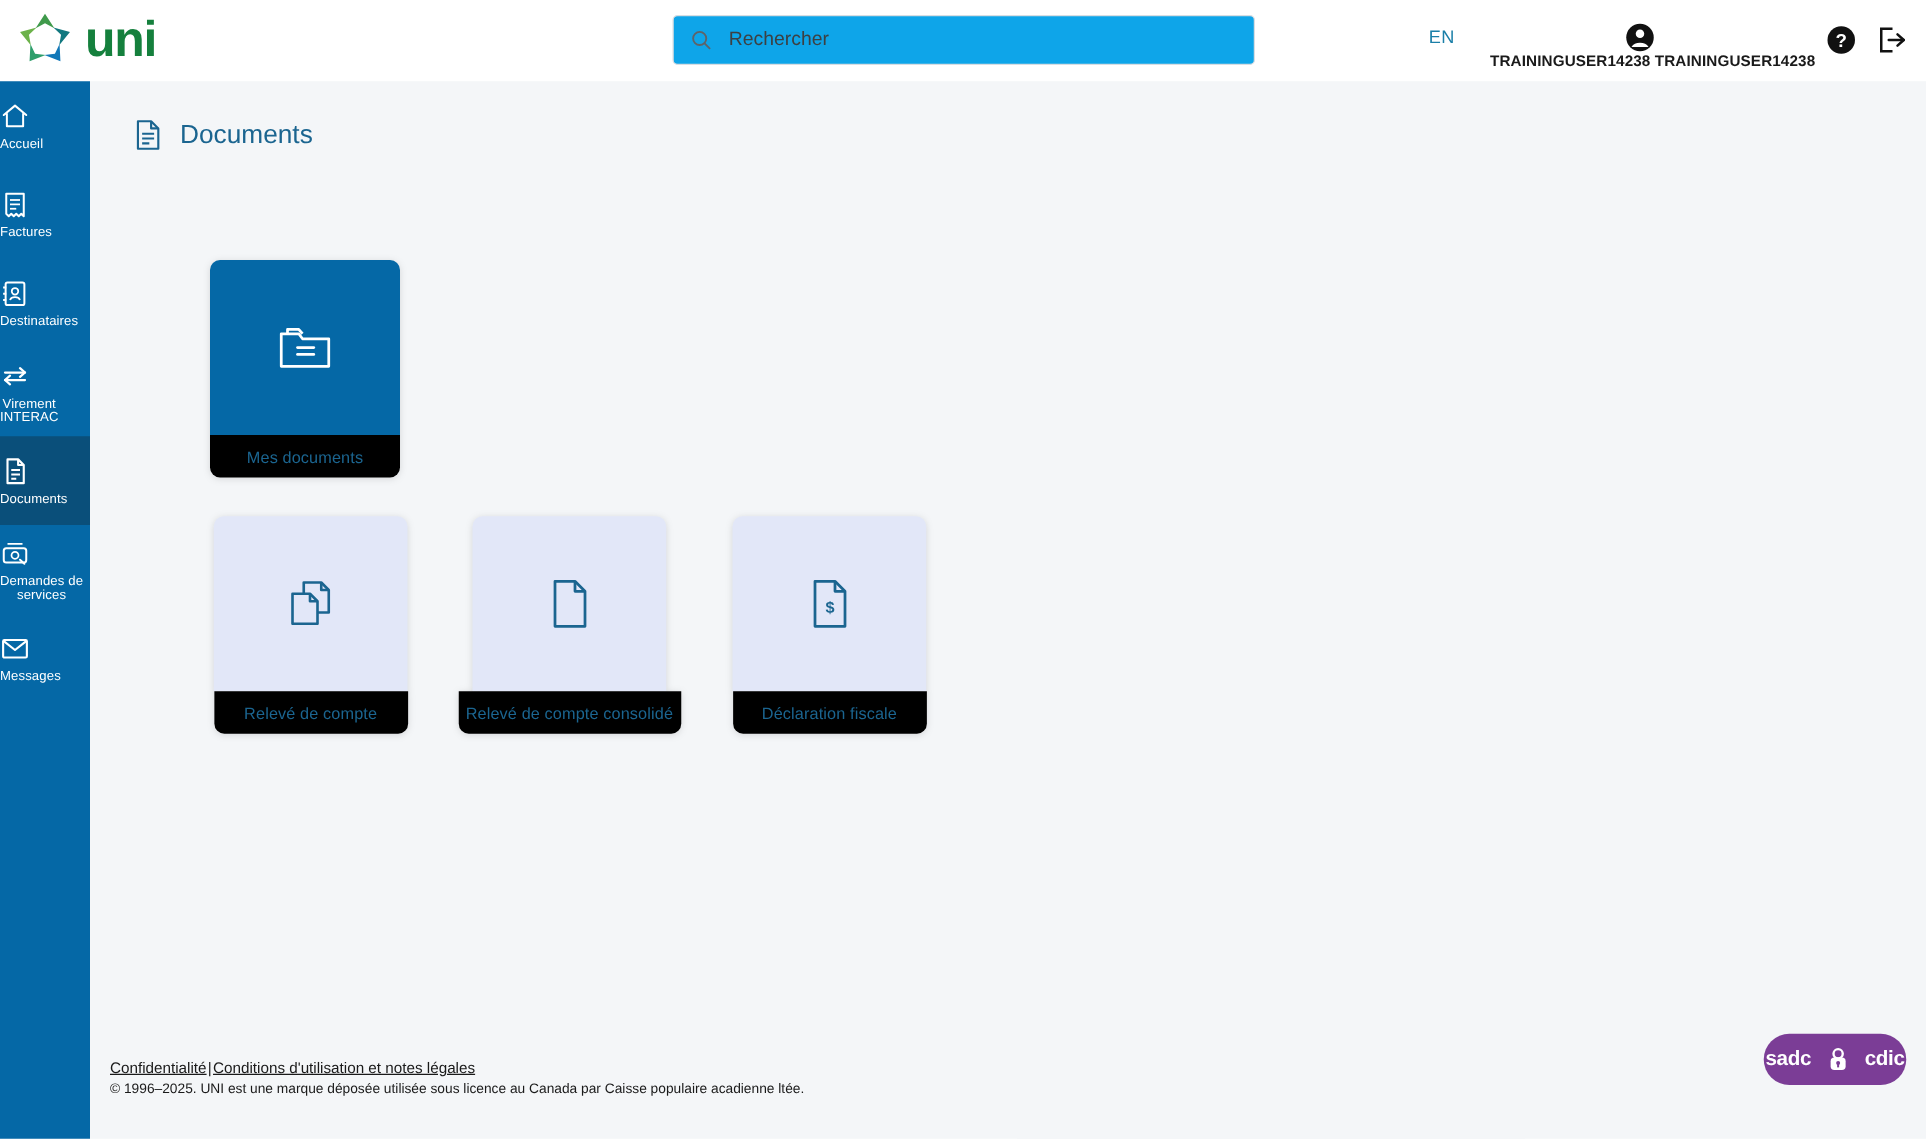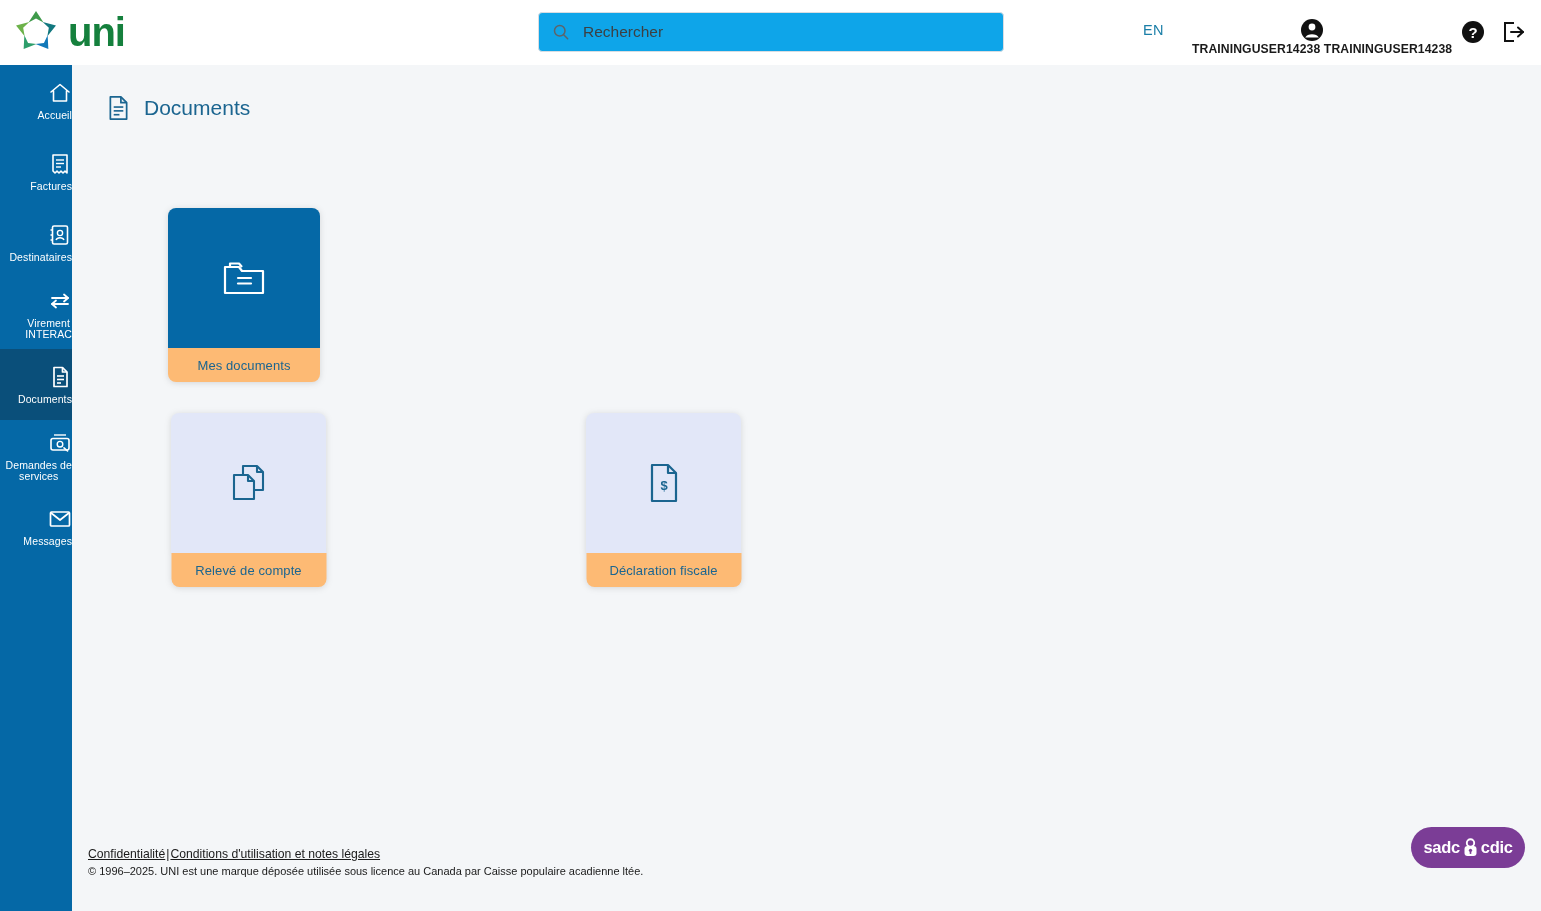--- a/index.html
+++ b/index.html
@@ -63,21 +63,21 @@
 
   
   .sidebar {
     position: absolute; left: 0; top: 65px;
     width: 72px; height: 846px;
     background: #0568a6;
   }
   .nav-item {
     width: 72px; height: 71px;
     display: flex; flex-direction: column;
-    align-items: flex-end; justify-content: center;
+    align-items: flex-start; justify-content: center;
     color: #ffffff; cursor: pointer; text-decoration: none;
     padding-top: 2px;
   }
   .nav-item.active { background: #0a4f7a; }
   .nav-icon { width: 24px; height: 24px; margin-bottom: 5px; }
   .nav-label {
     font-size: 10.5px; line-height: 11.5px; text-align: center;
     letter-spacing: .1px; white-space: pre-line;
   }
 
@@ -98,21 +98,21 @@
   .card {
     position: absolute; cursor: pointer;
     filter: drop-shadow(0 1px 3px rgba(0,0,0,0.13));
   }
   .card-icon-area {
     border-radius: 8px;
     display: flex; align-items: center; justify-content: center;
   }
   .card-label-strip {
     position: absolute; left: 50%; transform: translateX(-50%);
-    background: #fdba74;
+    background: #000000;
     border-radius: 0 0 8px 8px;
     display: flex; align-items: center; justify-content: center;
     white-space: nowrap;
   }
   .card-label {
     font-size: 13px; color: #1b6590; letter-spacing: .1px;
   }
 
   
   .card-primary { left: 96px; top: 143px; }
@@ -137,21 +137,21 @@
   .footer { position: absolute; left: 88px; top: 847px; }
   .footer-links { font-size: 12.2px; color: #1a1a1a; }
   .footer-links a { color: #1a1a1a; text-decoration: underline; }
   .footer-sep { margin: 0 1px; }
   .footer-copy { font-size: 11px; color: #1a1a1a; margin-top: 4px; }
 
   .sadc-badge {
     position: absolute; left: 1411px; top: 827px;
     width: 114px; height: 41px;
     background: #7b3d96; border-radius: 21px;
-    display: flex; align-items: center; justify-content: center; gap: 3px;
+    display: flex; align-items: center; justify-content: center; gap: 14px;
   }
   .sadc-txt { color: #ffffff; font-size: 16.5px; font-weight: bold; letter-spacing: -.3px; }
   .sadc-lock { width: 15px; height: 19px; }
 </style>
 </head>
 <body>
 
 <div class="topbar">
 
   <div class="logo-wrap">
@@ -315,20 +315,31 @@
         <path d="M 28,4 L 28,10 L 34,10" fill="none" stroke="#1b6590" stroke-width="2.1" stroke-linejoin="round"></path>
         <path d="M 5,13 L 19,13 L 25,19 L 25,37 L 5,37 Z" fill="#e2e7f8" stroke="#1b6590" stroke-width="2.1" stroke-linejoin="round"></path>
         <path d="M 19,13 L 19,19 L 25,19" fill="none" stroke="#1b6590" stroke-width="2.1" stroke-linejoin="round"></path>
       </svg>
     </div>
     <div class="card-label-strip">
       <span class="card-label">Relevé de compte</span>
     </div>
   </div>
 
+  <div class="card card-sec card-consolide">
+    <div class="card-icon-area">
+      <svg width="34" height="42" viewBox="0 0 34 42">
+        <path d="M 5,3 L 21,3 L 29,11 L 29,39 L 5,39 Z" fill="none" stroke="#1b6590" stroke-width="2.2" stroke-linejoin="round"></path>
+        <path d="M 21,3 L 21,11 L 29,11" fill="none" stroke="#1b6590" stroke-width="2.2" stroke-linejoin="round"></path>
+      </svg>
+    </div>
+    <div class="card-label-strip">
+      <span class="card-label">Relevé de compte consolidé</span>
+    </div>
+  </div>
 
   <div class="card card-sec card-fiscale">
     <div class="card-icon-area">
       <svg width="34" height="42" viewBox="0 0 34 42">
         <path d="M 5,3 L 21,3 L 29,11 L 29,39 L 5,39 Z" fill="none" stroke="#1b6590" stroke-width="2.2" stroke-linejoin="round"></path>
         <path d="M 21,3 L 21,11 L 29,11" fill="none" stroke="#1b6590" stroke-width="2.2" stroke-linejoin="round"></path>
         <text x="17" y="28" font-family="Liberation Sans, sans-serif" font-size="13" font-weight="bold" fill="#1b6590" text-anchor="middle">$</text>
       </svg>
     </div>
     <div class="card-label-strip">

